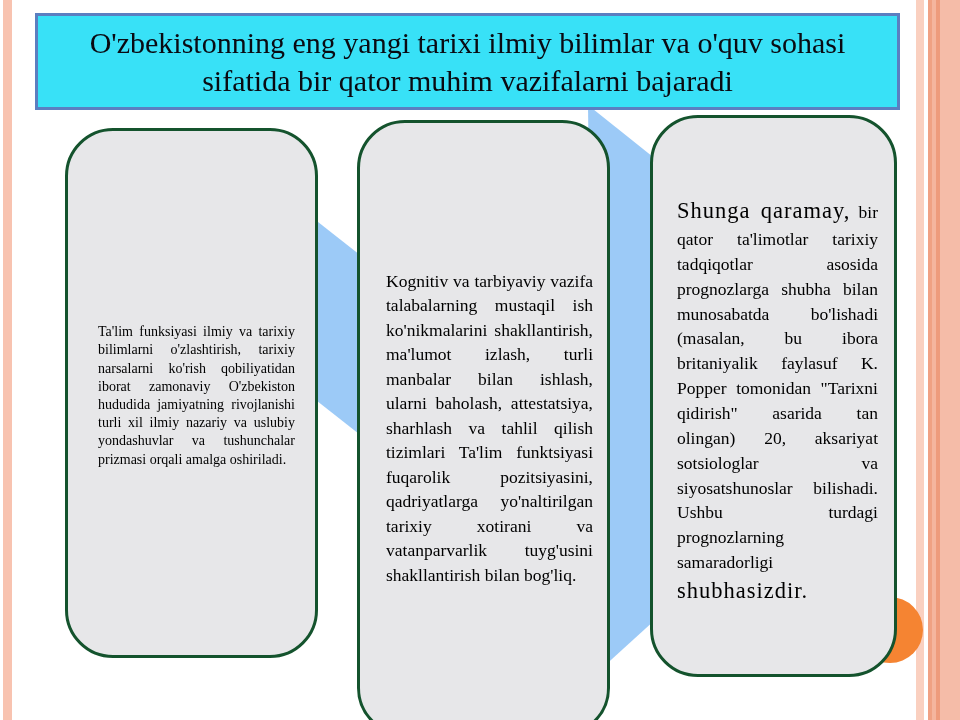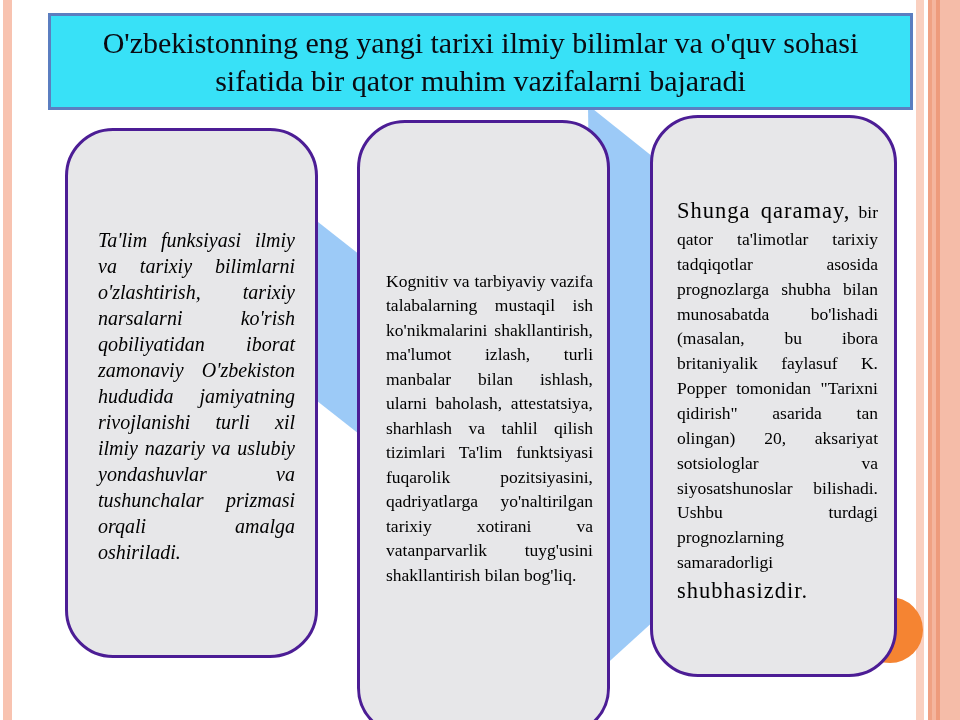--- a/index.html
+++ b/index.html
@@ -28,41 +28,41 @@
     position:absolute;left:588px;top:105px;width:112px;height:578px;
     background:#9ccaf7;
     clip-path:polygon(0% 0%,100% 15.5%,100% 82%,6.5% 98.5%);
   }
   .accent-circle{
     position:absolute;left:857px;top:597px;width:66px;height:66px;
     border-radius:50%;background:#f58432;
   }
   
   .title-banner{
-    position:absolute;left:48px;top:13px;width:865px;height:97px;
+    position:absolute;left:35px;top:13px;width:865px;height:97px;
     background:#38e1f7;border:3px solid #5b7ec0;
     box-sizing:border-box;
     display:flex;align-items:center;justify-content:center;
   }
   .title-text{
     padding:0 30px;
     font-size:30px;line-height:1.25;
     color:#0a0a12;text-align:center;
   }
   
   .content-box{
     position:absolute;
-    background:#e7e7e9;border:3px solid #4c1d95;border-radius:48px;
+    background:#e7e7e9;border:3px solid #14532d;border-radius:48px;
     box-sizing:border-box;
     display:flex;align-items:center;
     color:#000;
   }
   .content-box p{margin:0;text-align:justify;}
   .box-1{left:65px;top:128px;width:253px;height:530px;padding:24px 20px 18px 30px;}
-  .box-1 p{font-size:20px;line-height:1.3;font-style:italic;}
+  .box-1 p{font-size:14px;line-height:1.3;}
   .box-2{left:357px;top:120px;width:253px;height:616px;padding:20px 14px 20px 26px;}
   .box-2 p{font-size:17.5px;line-height:1.4;}
   .box-3{left:650px;top:115px;width:247px;height:562px;padding:40px 16px 30px 24px;}
   .box-3 p{font-size:17.5px;line-height:1.42;}
   .box-3 .big{font-size:22.5px;letter-spacing:1px;}
 </style>
 </head>
 <body>
 
 <div class="slide">

